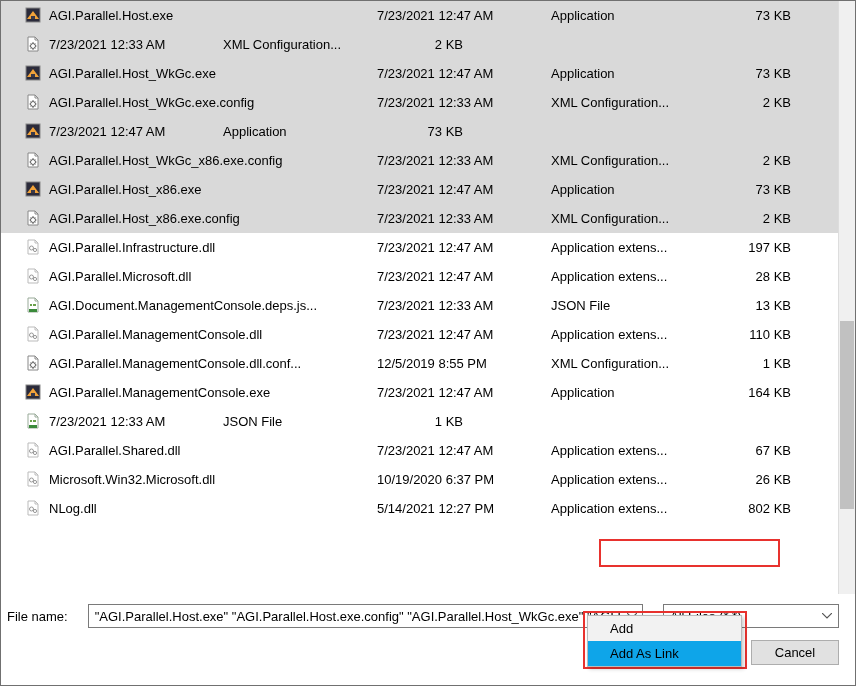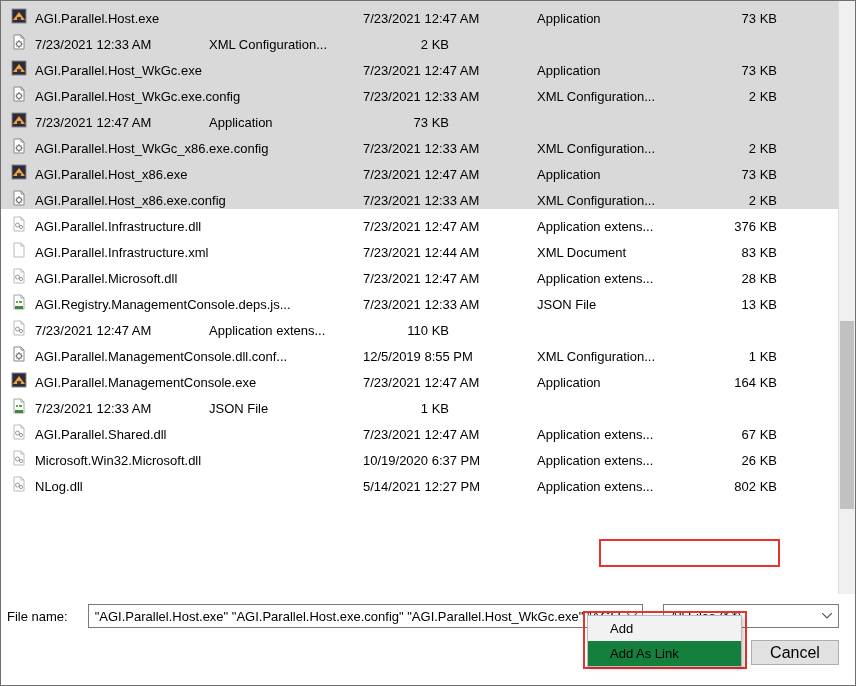--- a/index.html
+++ b/index.html
@@ -1,44 +1,44 @@
 <!DOCTYPE html>
 <html><head>
 <meta charset="utf-8">
 <style>
   *{box-sizing:border-box}
   body{margin:0;font-family:"Segoe UI",Arial,sans-serif;font-size:13px;color:#000;background:#fff}
   .dialog{width:856px;height:686px;border:1px solid #707070;position:relative;display:flex;flex-direction:column;background:#fff}
   .file-area{flex:1;overflow:hidden;position:relative}
   .file-list{}
-  .row{display:flex;align-items:flex-end;height:26px;padding:0;border-bottom:1px solid transparent}
+  .row{display:flex;align-items:center;height:26px;padding:14px;border-bottom:1px solid transparent}
   .row.sel{background:#d9d9d9}
   .row .icon{width:20px;height:20px;margin:0 6px 0 8px;flex:0 0 auto;display:flex;align-items:center;justify-content:center}
   .row .name{flex:0 0 328px;white-space:nowrap;overflow:hidden;text-overflow:ellipsis;padding-right:8px}
   .row .date{flex:0 0 174px;white-space:nowrap;overflow:hidden}
   .row .type{flex:0 0 168px;white-space:nowrap;overflow:hidden}
   .row .size{flex:0 0 72px;text-align:right;white-space:nowrap}
   .scroll-track{position:absolute;top:0;right:0;width:17px;height:100%;background:#f0f0f0;border-left:1px solid #ddd}
   .scroll-thumb{position:absolute;left:1px;right:1px;background:#c1c1c1}
   .footer{padding:10px 16px 20px 6px;display:flex;flex-direction:column;gap:12px}
   .fn-row{display:flex;align-items:center;gap:20px}
   .fn-label{white-space:nowrap}
   .fn-input{flex:1;height:24px;border:1px solid #7a7a7a;padding:0 22px 0 6px;font-family:inherit;font-size:13px;background:#fff}
   .combo{height:24px;border:1px solid #7a7a7a;padding:0 20px 0 6px;font-family:inherit;font-size:13px;background:#fff;position:relative;width:176px;display:flex;align-items:center}
   .chev{position:absolute;right:6px;top:50%;transform:translateY(-50%)}
   .btn-row{display:flex;justify-content:flex-end;gap:10px}
   .split-btn{display:flex;height:25px}
   .split-main{width:88px;border:1px solid #2669a8;background:#e1e1e1;display:flex;align-items:center;justify-content:center;font-family:inherit;font-size:13px}
   .split-main.active{background:#cde4f7}
   .split-arrow{width:20px;border:1px solid #2669a8;border-left:0;background:#cde4f7;display:flex;align-items:center;justify-content:center}
-  .cancel-btn{width:88px;height:25px;border:1px solid #adadad;background:#e1e1e1;font-family:inherit;font-size:16px}
+  .cancel-btn{width:88px;height:25px;border:1px solid #adadad;background:#e1e1e1;font-family:inherit;font-size:13px}
   .hl-red{position:absolute;border:2px solid #e8322e;pointer-events:none}
   .dd-menu{position:absolute;background:#f2f2f2;border:1px solid #bababa;box-shadow:2px 2px 4px rgba(0,0,0,.2)}
   .dd-item{height:25px;display:flex;align-items:center;padding:0 14px 0 22px;font-size:13px}
-  .dd-item.hl{background:#15803d;color:#000}
+  .dd-item.hl{background:#0ea5e9;color:#000}
   svg{display:block}
   .icon-page{width:16px;height:16px}
   .input-wrap{position:relative;flex:1;display:flex}
   .input-wrap .chev{pointer-events:none}
 </style>
 </head>
 <body>
 
 <div class="dialog">
   <div class="file-area">
@@ -154,33 +154,21 @@
             <svg class="icon-page" viewBox="0 0 16 16">
               <path d="M3 1h7l3 3v11H3z" fill="#fff" stroke="#bbb"></path>
               <path d="M10 1v3h3" fill="none" stroke="#bbb"></path>
               <circle cx="6.5" cy="9" r="2" fill="none" stroke="#999" stroke-width="1"></circle>
               <circle cx="10" cy="11" r="1.6" fill="none" stroke="#999" stroke-width="1"></circle>
             </svg>
           </span>
           <span class="name">AGI.Parallel.Infrastructure.dll</span>
           <span class="date">7/23/2021 12:47 AM</span>
           <span class="type">Application extens...</span>
-          <span class="size">376 KB</span>
-        </div>
-        <div class="row">
-          <span class="icon">
-            <svg class="icon-page" viewBox="0 0 16 16">
-              <path d="M3 1h7l3 3v11H3z" fill="#fff" stroke="#bbb"></path>
-              <path d="M10 1v3h3" fill="none" stroke="#bbb"></path>
-            </svg>
-          </span>
-          <span class="name">AGI.Parallel.Infrastructure.xml</span>
-          <span class="date">7/23/2021 12:44 AM</span>
-          <span class="type">XML Document</span>
-          <span class="size">83 KB</span>
+          <span class="size">197 KB</span>
         </div>
         <div class="row">
           <span class="icon">
             <svg class="icon-page" viewBox="0 0 16 16">
               <path d="M3 1h7l3 3v11H3z" fill="#fff" stroke="#bbb"></path>
               <path d="M10 1v3h3" fill="none" stroke="#bbb"></path>
               <circle cx="6.5" cy="9" r="2" fill="none" stroke="#999" stroke-width="1"></circle>
               <circle cx="10" cy="11" r="1.6" fill="none" stroke="#999" stroke-width="1"></circle>
             </svg>
           </span>
@@ -192,34 +180,35 @@
         <div class="row">
           <span class="icon">
             <svg class="icon-page" viewBox="0 0 16 16">
               <path d="M3 1h7l3 3v11H3z" fill="#fff" stroke="#9a9"></path>
               <path d="M10 1v3h3" fill="none" stroke="#9a9"></path>
               <rect x="4" y="12" width="8" height="3" fill="#3a8a3a"></rect>
               <rect x="5" y="7" width="2" height="2" fill="#6aa04a"></rect>
               <rect x="8" y="7" width="3" height="2" fill="#6aa04a"></rect>
             </svg>
           </span>
-          <span class="name">AGI.Registry.ManagementConsole.deps.js...</span>
+          <span class="name">AGI.Document.ManagementConsole.deps.js...</span>
           <span class="date">7/23/2021 12:33 AM</span>
           <span class="type">JSON File</span>
           <span class="size">13 KB</span>
         </div>
         <div class="row">
           <span class="icon">
             <svg class="icon-page" viewBox="0 0 16 16">
               <path d="M3 1h7l3 3v11H3z" fill="#fff" stroke="#bbb"></path>
               <path d="M10 1v3h3" fill="none" stroke="#bbb"></path>
               <circle cx="6.5" cy="9" r="2" fill="none" stroke="#999" stroke-width="1"></circle>
               <circle cx="10" cy="11" r="1.6" fill="none" stroke="#999" stroke-width="1"></circle>
             </svg>
           </span>
+          <span class="name">AGI.Parallel.ManagementConsole.dll</span>
           <span class="date">7/23/2021 12:47 AM</span>
           <span class="type">Application extens...</span>
           <span class="size">110 KB</span>
         </div>
         <div class="row">
           <span class="icon">
             <svg class="icon-page" viewBox="0 0 16 16">
               <path d="M3 1h7l3 3v11H3z" fill="#fff" stroke="#888"></path>
               <path d="M10 1v3h3" fill="none" stroke="#888"></path>
               <circle cx="8" cy="10" r="2.5" fill="none" stroke="#666"></circle>

